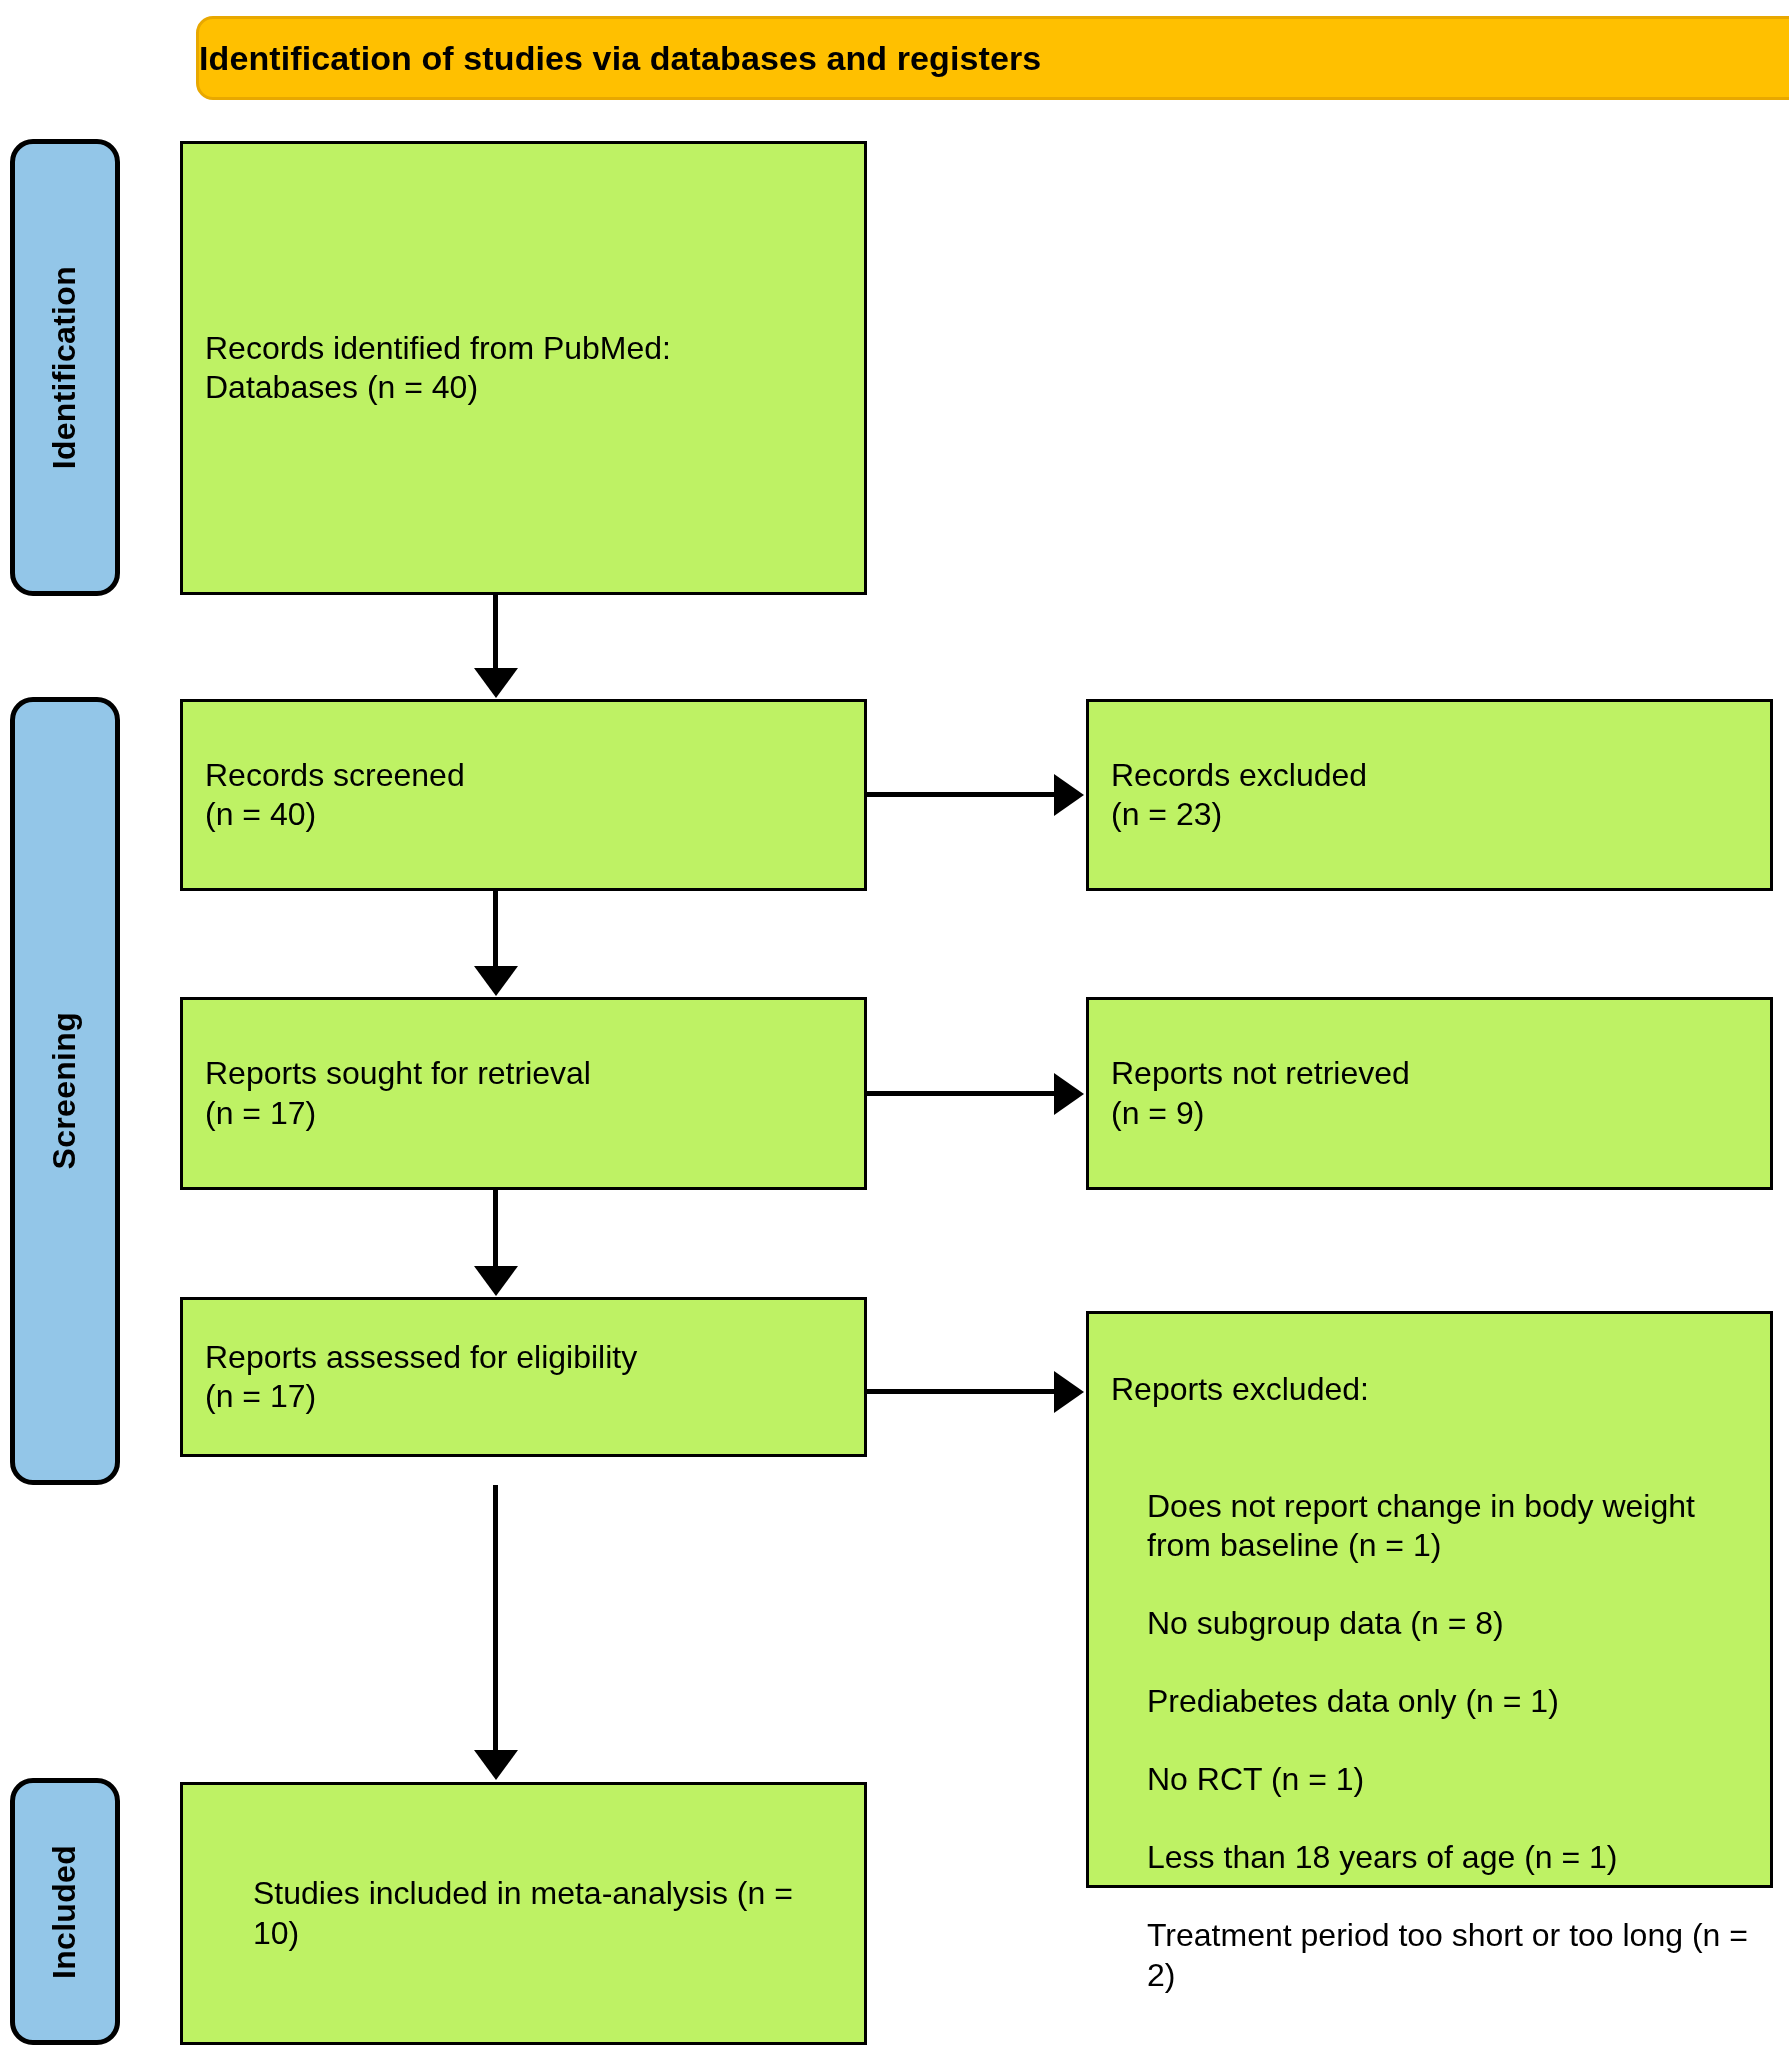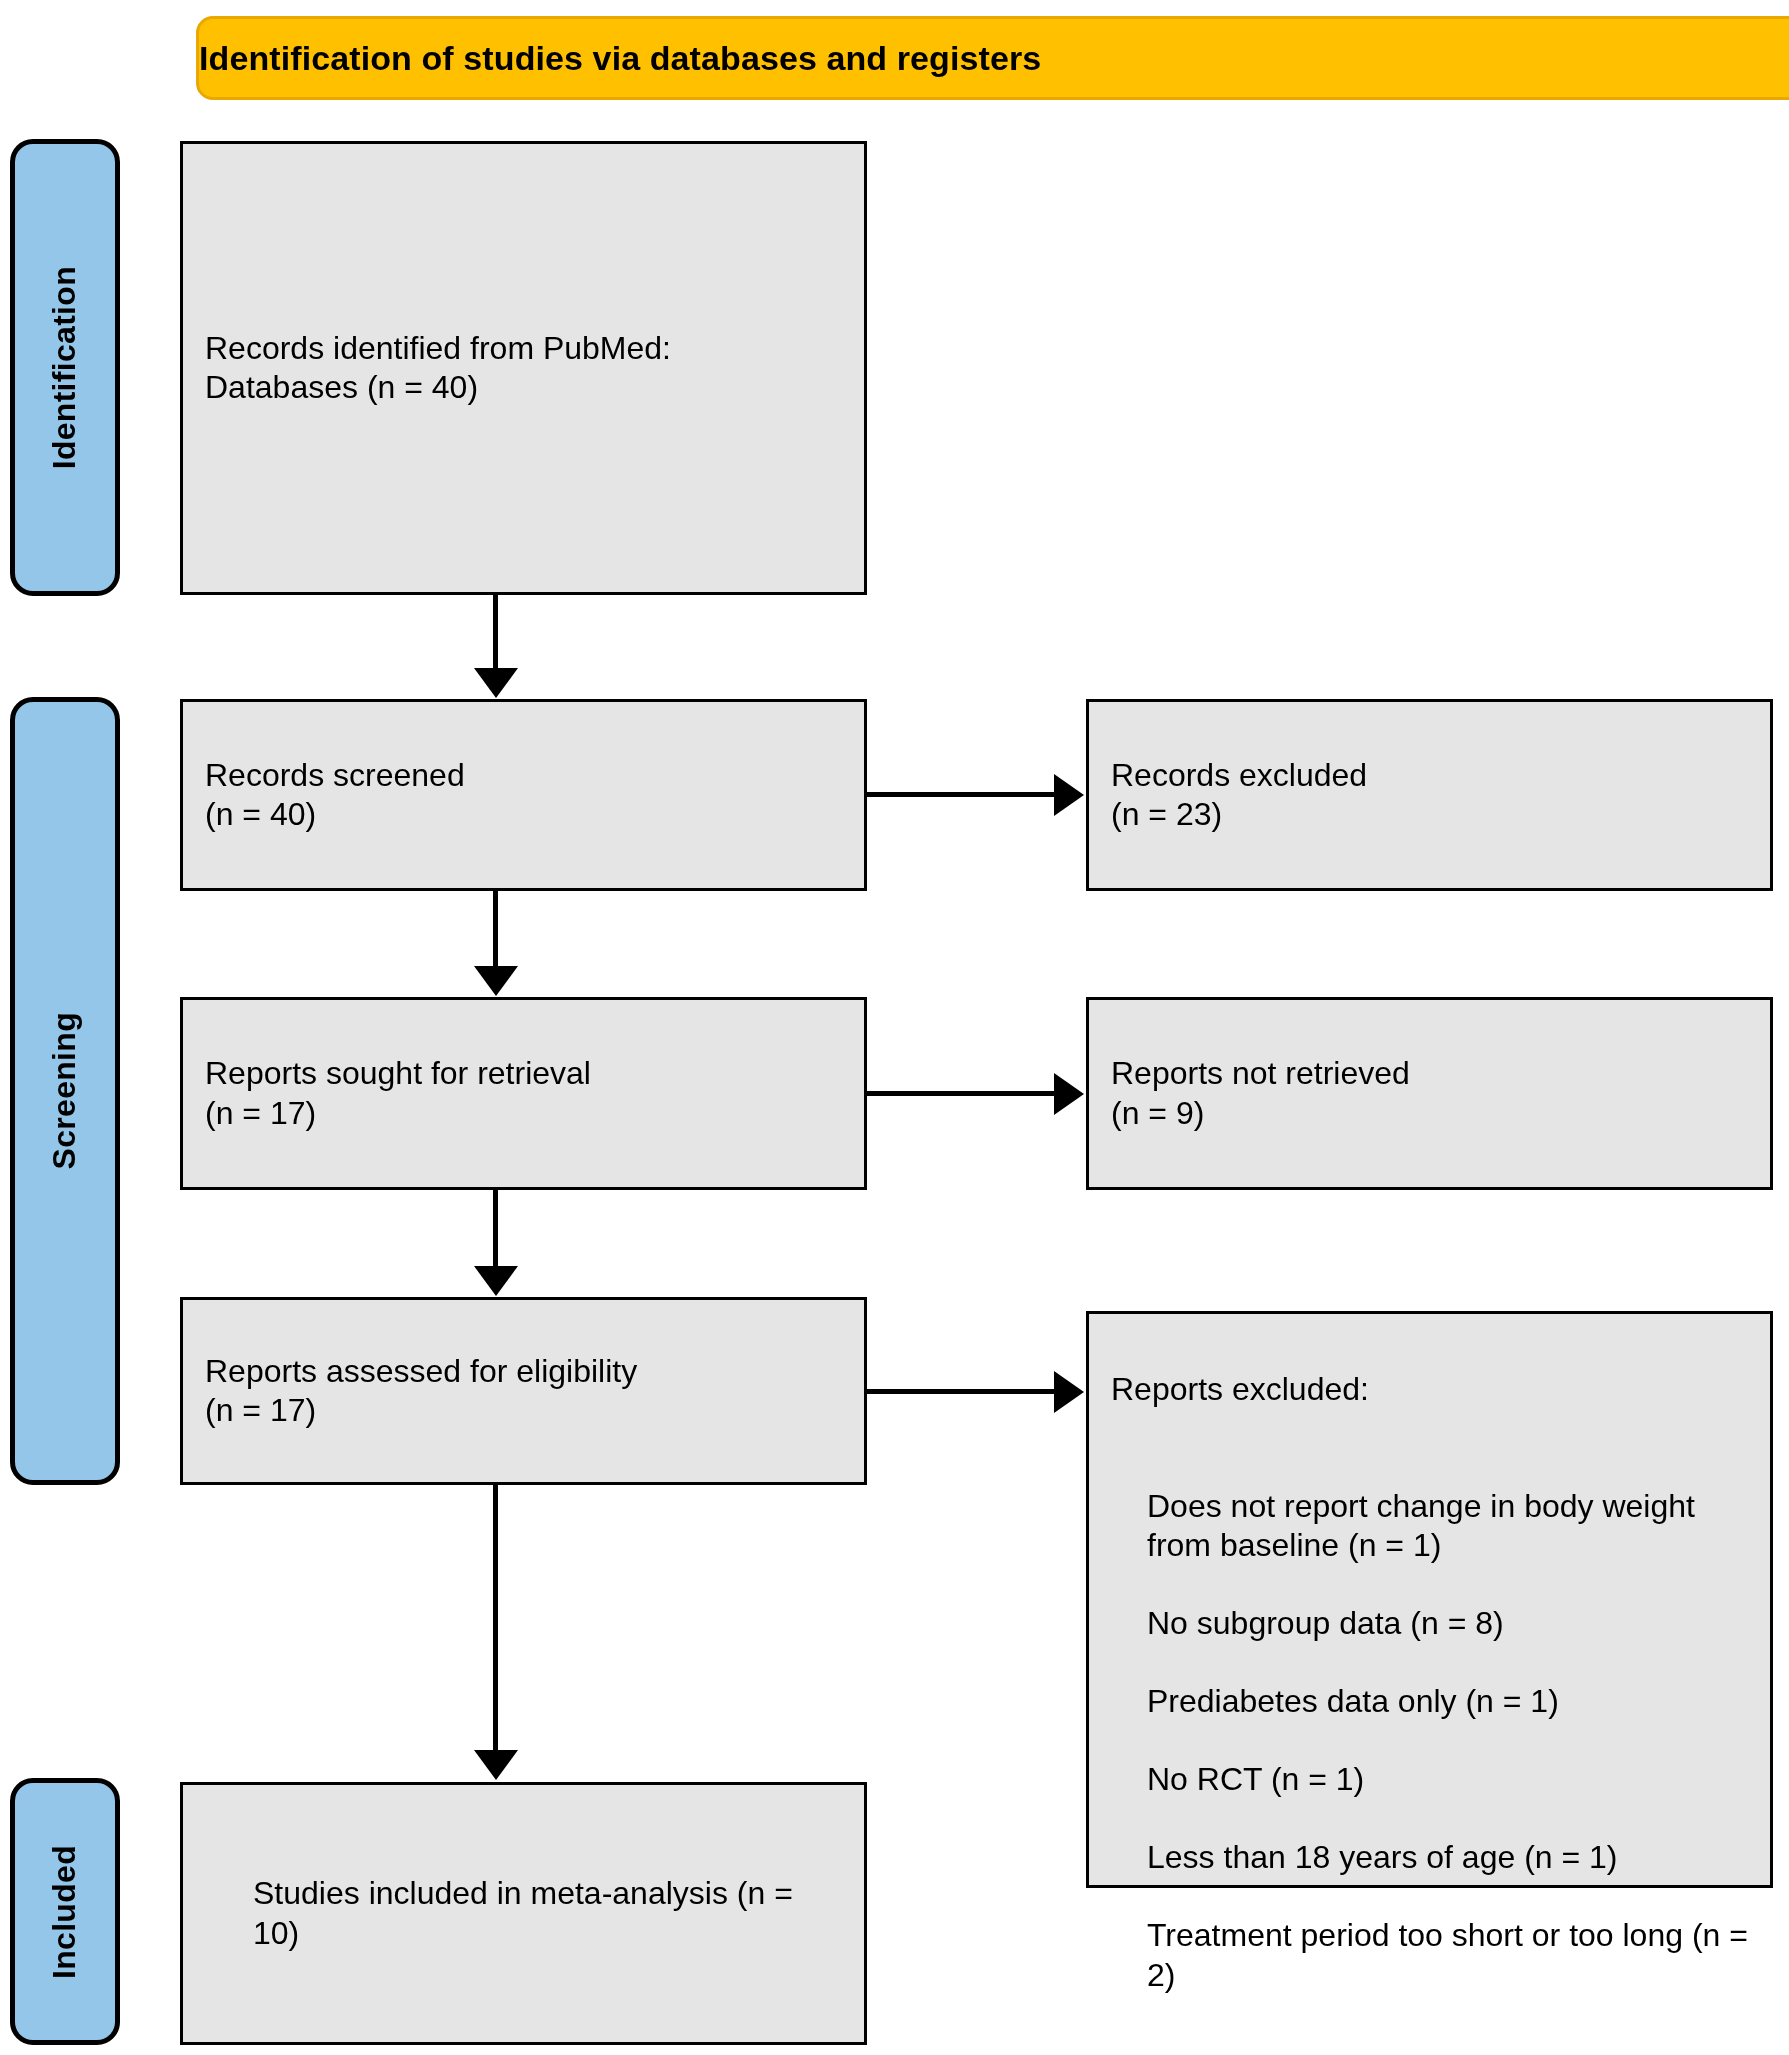--- a/index.html
+++ b/index.html
@@ -55,40 +55,40 @@
     white-space:nowrap;
     letter-spacing:0.3px;
   }
   #stage-identification{ top:139px;  height:457px; }
   #stage-screening    { top:697px; height:788px; }
   #stage-included     { top:1778px; height:267px; }
 
   
   .fbox{
     position:absolute;
-    background:#e5e5e5;
+    background:#bef264;
     border:3.9px solid #000000;
     box-sizing:border-box;
     display:flex;
     align-items:center;
   }
   .fbox .btext{
     font-size:32px;
     line-height:1.22;
     color:#000000;
     padding:0 22px;
     width:100%;
     white-space:pre-line;
   }
 
   
   #box-identified { left:180px; top:141px;  width:687px; height:454px; }
   #box-screened   { left:180px; top:699px; width:687px; height:192px; }
   #box-sought     { left:180px; top:997px; width:687px; height:193px; }
-  #box-assessed   { left:180px; top:1297px; width:687px; height:188px; }
+  #box-assessed   { left:180px; top:1297px; width:687px; height:160px; }
   #box-included   { left:180px; top:1782px; width:687px; height:263px;padding-left:48px; }
 
   
   #box-excluded1  { left:1086px; top:699px; width:687px; height:192px; }
   #box-notretr    { left:1086px; top:997px; width:687px; height:193px; }
   #box-excluded2  { left:1086px; top:1311px; width:687px; height:577px;
                     align-items:flex-start; }
   #box-excluded2 .btext{ padding-top:17px; }
 
   .excl-head{ display:block; }

